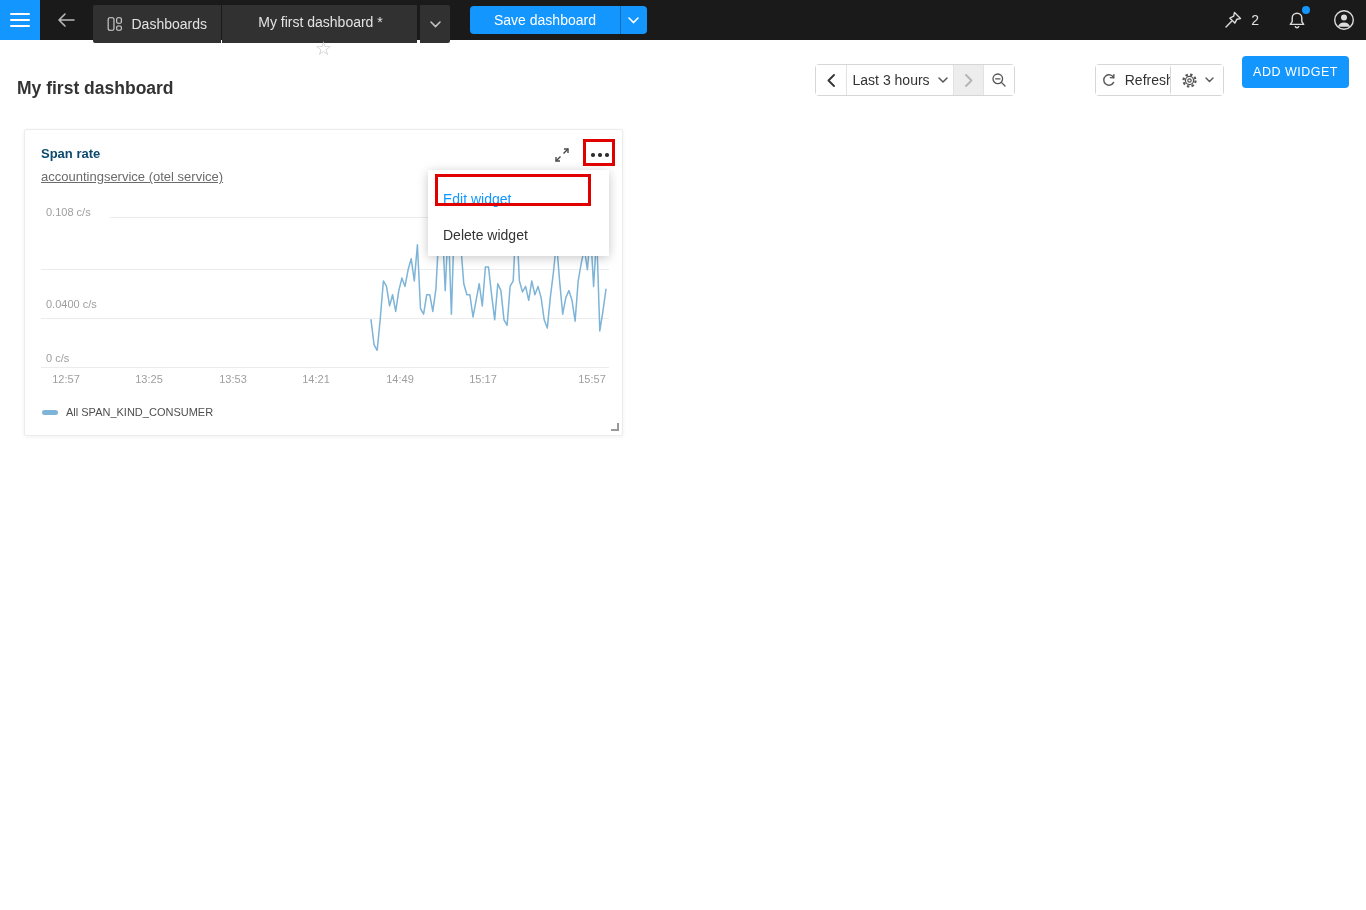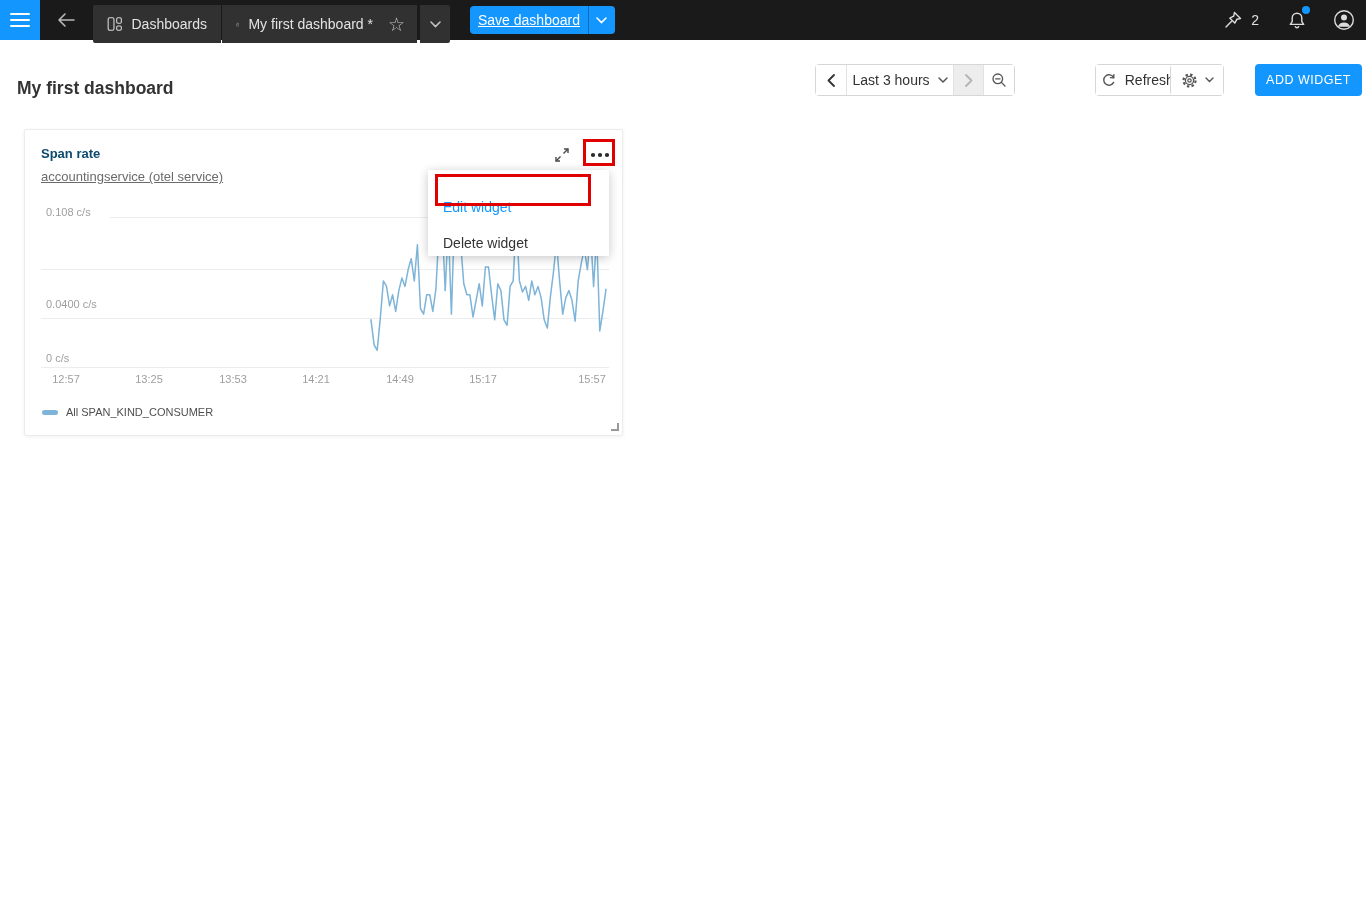--- a/index.html
+++ b/index.html
@@ -18,26 +18,26 @@
   .topbar{position:absolute;left:0;top:0;width:1366px;height:40px;background:var(--topbar-bg);}
   .hamburger{position:absolute;left:0;top:0;width:40px;height:40px;background:var(--accent);
     border:none;cursor:pointer;display:flex;flex-direction:column;justify-content:center;align-items:center;gap:4px;}
   .hamburger span{display:block;width:20px;height:2px;background:#fff;border-radius:1px;}
   .back-btn{position:absolute;left:52px;top:6px;width:28px;height:28px;background:transparent;border:none;
     display:flex;align-items:center;justify-content:center;cursor:pointer;}
   .tab{position:absolute;top:5px;height:38px;background:var(--tab-bg);display:flex;align-items:center;
     color:#e3e3e3;font-size:14px;cursor:pointer;border:none;}
   .tab .lbl{white-space:nowrap;}
   .tab-dashboards{left:93px;width:128px;padding:0 14px;gap:9px;border-radius:2px 0 0 2px;}
-  .tab-current{left:222px;width:195px;padding:0 12px 0 14px;gap:9px;}
+  .tab-current{left:222px;width:195px;padding:0 12px 0 14px;gap:9px;flex-direction:column;}
   .tab-star{background:transparent;border:none;color:#c3c3c3;font-size:19px;line-height:19px;cursor:pointer;
     margin-left:6px;padding:0;}
   .tab-chevron{left:420px;width:30px;justify-content:center;border-radius:0 2px 2px 0;}
   .save-group{position:absolute;left:470px;top:6px;height:28px;display:flex;border-radius:4px;overflow:hidden;}
-  .save-main{background:var(--accent);color:#fff;font-size:14px;border:none;padding:0 8px;cursor:pointer;text-decoration:underline;}
+  .save-main{background:var(--accent);color:#fff;font-size:14px;border:none;padding:0 24px;cursor:pointer;}
   .save-drop{background:var(--accent);border:none;border-left:1px solid rgba(0,0,0,.28);width:27px;cursor:pointer;
     display:flex;align-items:center;justify-content:center;}
   .topbar-right{position:absolute;right:0;top:0;height:40px;display:flex;align-items:center;}
   .icon-btn-dark{background:transparent;border:none;cursor:pointer;display:flex;align-items:center;gap:8px;
     color:#e0e0e0;font-size:14px;padding:0;position:relative;}
   .pin-btn{margin-right:28px;}
   .bell-btn{margin-right:26px;}
   .avatar-btn{margin-right:11px;}
   .bell-dot{position:absolute;right:-3px;top:-4px;width:8px;height:8px;border-radius:50%;background:var(--accent);}
 
@@ -46,22 +46,22 @@
   .ctl-group{position:absolute;top:64px;height:32px;background:#fff;border:1px solid var(--border);
     border-radius:4px;display:flex;align-items:stretch;}
   .seg{display:flex;align-items:center;justify-content:center;background:#fff;border:none;cursor:pointer;
     font-size:14px;color:#333;}
   .seg + .seg{border-left:1px solid #e2e2e2;}
   .seg.disabled{background:#ededed;cursor:default;}
   .grp-time{left:815px;width:200px;}
   .grp-refresh{left:1095px;width:117px;}
   .grp-gear{left:1170px;width:54px;}
   .timeframe{gap:8px;width:108px;}
-  .add-widget{position:absolute;left:1242px;top:64px;width:107px;height:32px;background:var(--accent);
-    color:#fff;border:none;border-radius:4px;font-size:12.5px;font-weight:500;letter-spacing:.5px;cursor:pointer;margin-left:13px;}
+  .add-widget{position:absolute;left:1242px;top:56px;width:107px;height:32px;background:var(--accent);
+    color:#fff;border:none;border-radius:4px;font-size:12.5px;font-weight:500;letter-spacing:.5px;cursor:pointer;}
 
   
   .card{position:absolute;left:24px;top:129px;width:599px;height:307px;background:#fff;
     border:1px solid #ececec;border-radius:2px;box-shadow:0 1px 4px rgba(0,0,0,.06);}
   .card-title{position:absolute;left:16px;top:16px;font-size:13px;font-weight:700;color:#0c4a6e;}
   .card-sub{position:absolute;left:16px;top:39px;font-size:13px;color:#6b6b6b;text-decoration:underline;cursor:pointer;}
   .expand-btn{position:absolute;left:527px;top:15px;width:20px;height:20px;background:transparent;border:none;cursor:pointer;padding:0;}
   .more-btn{position:absolute;left:561px;top:14px;width:28px;height:22px;background:transparent;border:none;cursor:pointer;
     display:flex;align-items:center;justify-content:center;gap:3.5px;}
   .more-btn i{width:3.5px;height:3.5px;border-radius:50%;background:#2e2e2e;}
@@ -72,21 +72,21 @@
   .legend{position:absolute;left:17px;top:276px;display:flex;align-items:center;gap:8px;cursor:pointer;}
   .legend .swatch{width:16px;height:5px;border-radius:2.5px;background:#7db4d8;}
   .legend .txt{font-size:11px;color:#4f4f4f;}
   .resize-handle{position:absolute;right:3px;bottom:4px;width:8px;height:8px;
     border-right:2px solid #999;border-bottom:2px solid #999;cursor:nwse-resize;}
 
   
   .menu{position:absolute;left:428px;top:170px;width:181px;background:#fff;padding:7px 0;
     box-shadow:0 2px 10px rgba(0,0,0,.22);z-index:50;}
   .menu-item{display:block;width:100%;text-align:left;background:transparent;border:none;height:36px;
-    line-height:28px;padding:16px 15px;font-size:14px;color:#333;cursor:pointer;font-family:inherit;}
+    line-height:28px;padding:8px 15px;font-size:14px;color:#333;cursor:pointer;font-family:inherit;}
   .menu-item.highlight{color:var(--accent);}
 
   
   .anno{position:absolute;border:3px solid var(--annotation);z-index:100;pointer-events:none;}
   .anno-more{left:583px;top:139px;width:32px;height:27px;}
   .anno-edit{left:435px;top:174px;width:156px;height:32px;}
 
   svg{display:block;}
 </style>
 </head>

